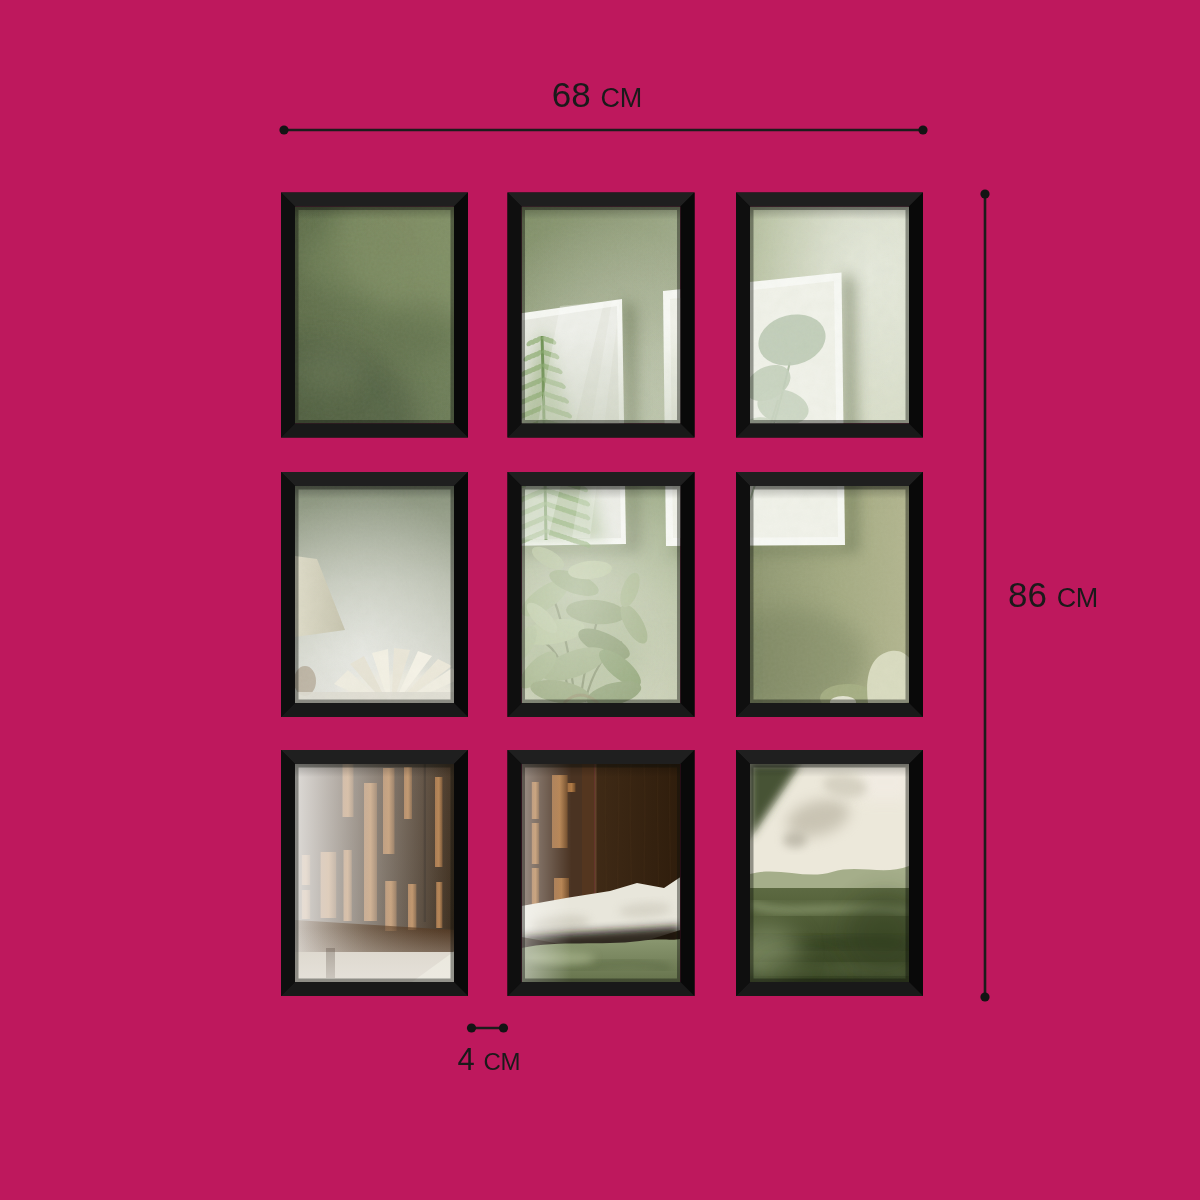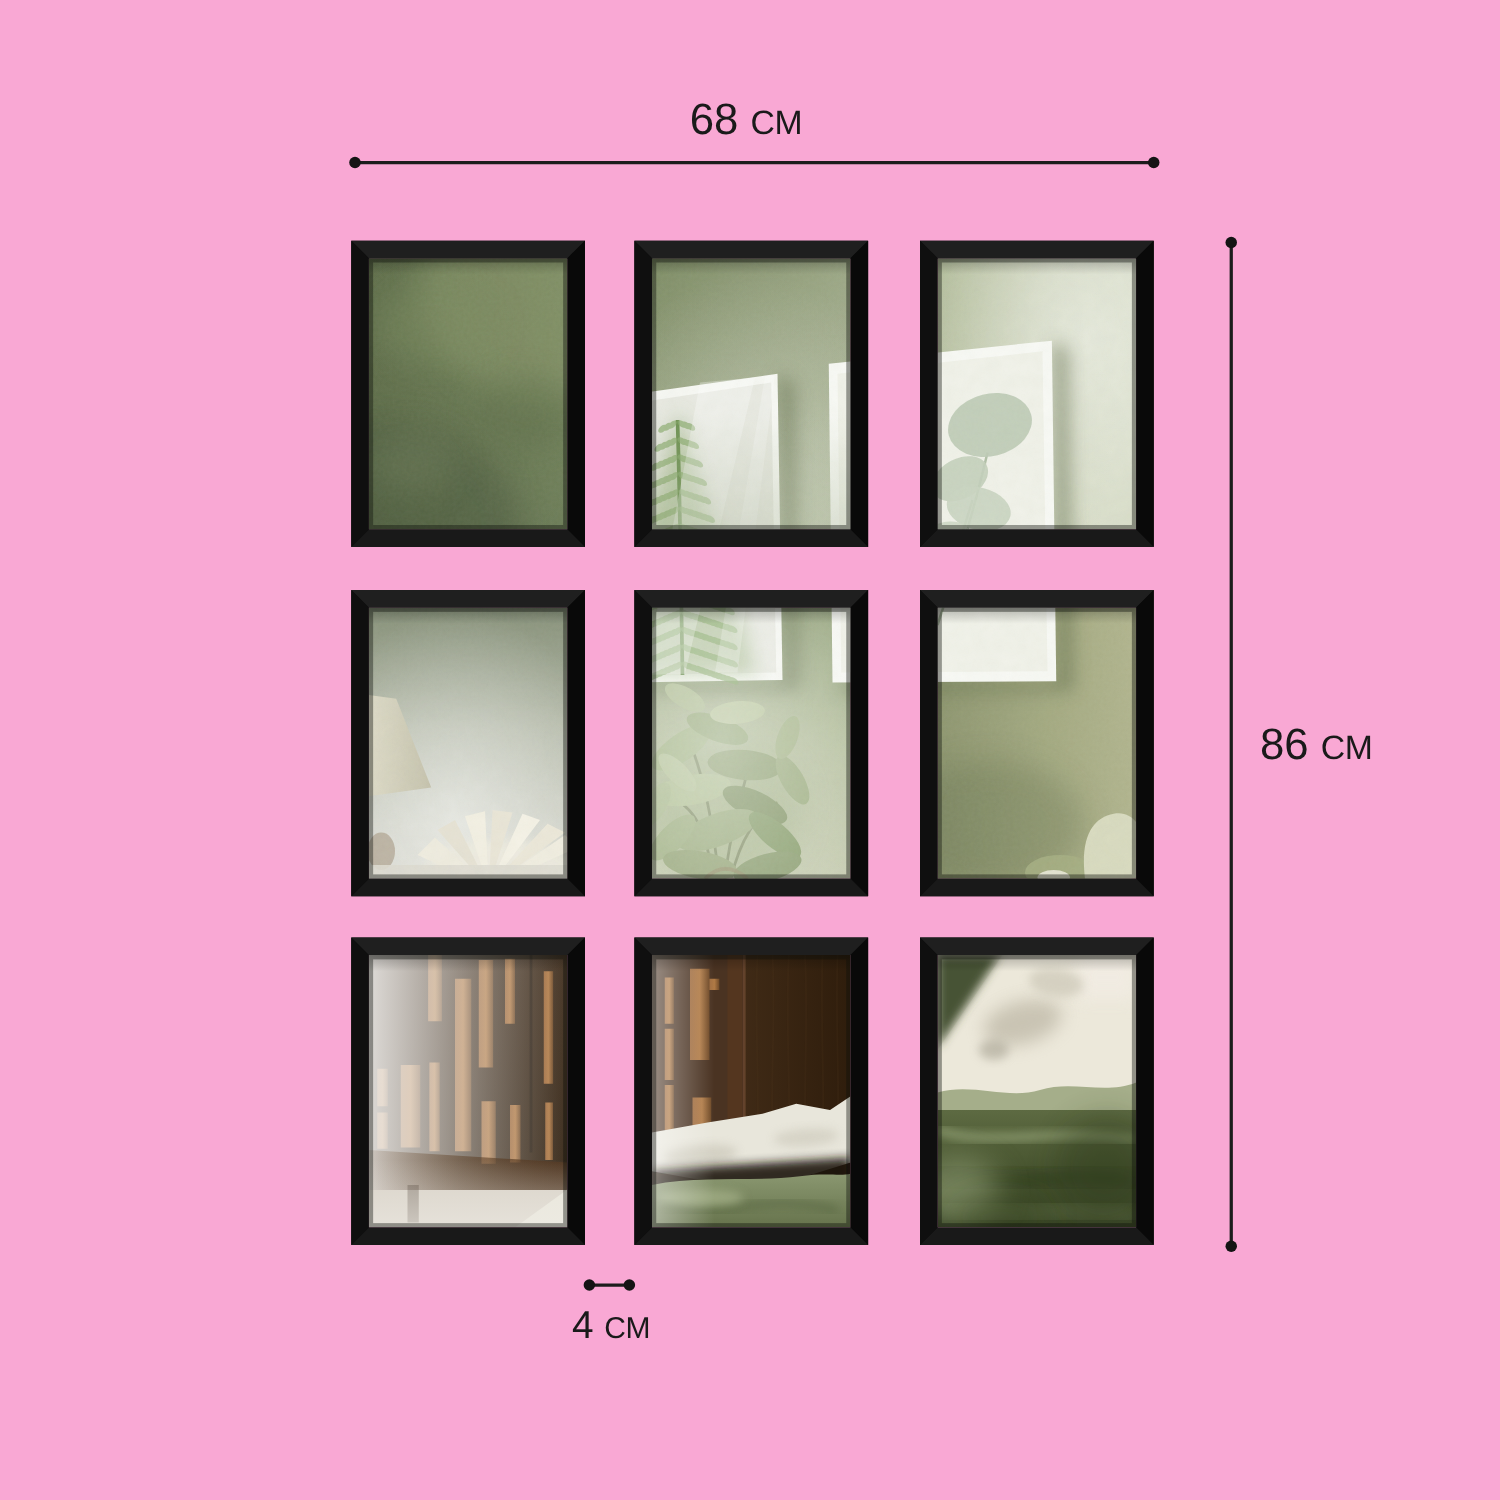--- a/index.html
+++ b/index.html
@@ -1,16 +1,16 @@
 <!DOCTYPE html>
 <html><head>
 <meta charset="utf-8">
 <style>
   html,body{margin:0;padding:0;background:#ffffff;}
-  #stage{position:relative;width:1200px;height:1200px;background:#f9a8d4;overflow:hidden;
+  #stage{position:relative;width:1200px;height:1200px;background:#be185d;overflow:hidden;
          font-family:"Liberation Sans", sans-serif;}
 </style>
 </head>
 <body>
 
 <div id="stage">
 <svg width="1200" height="1200" viewBox="0 0 1200 1200" xmlns="http://www.w3.org/2000/svg">
 <defs>
   <linearGradient id="w1" x1="0" y1="0" x2="1" y2="0">
     <stop offset="0" stop-color="#64734e"></stop>

